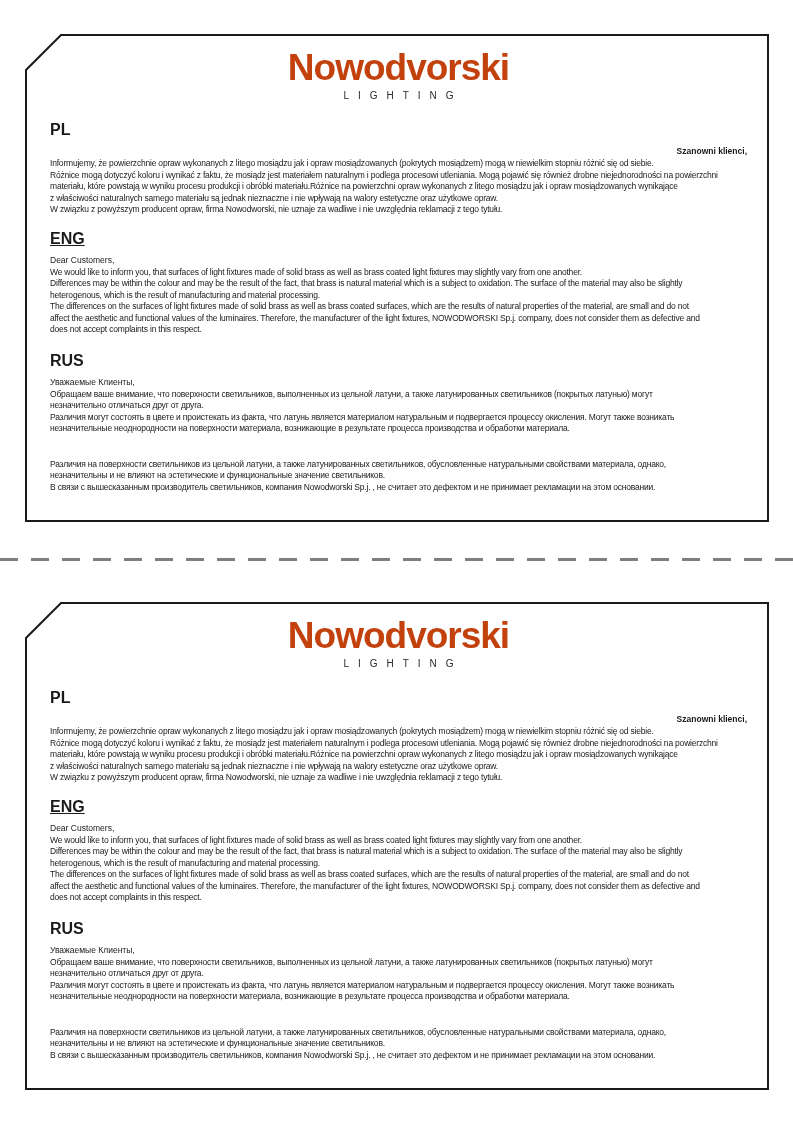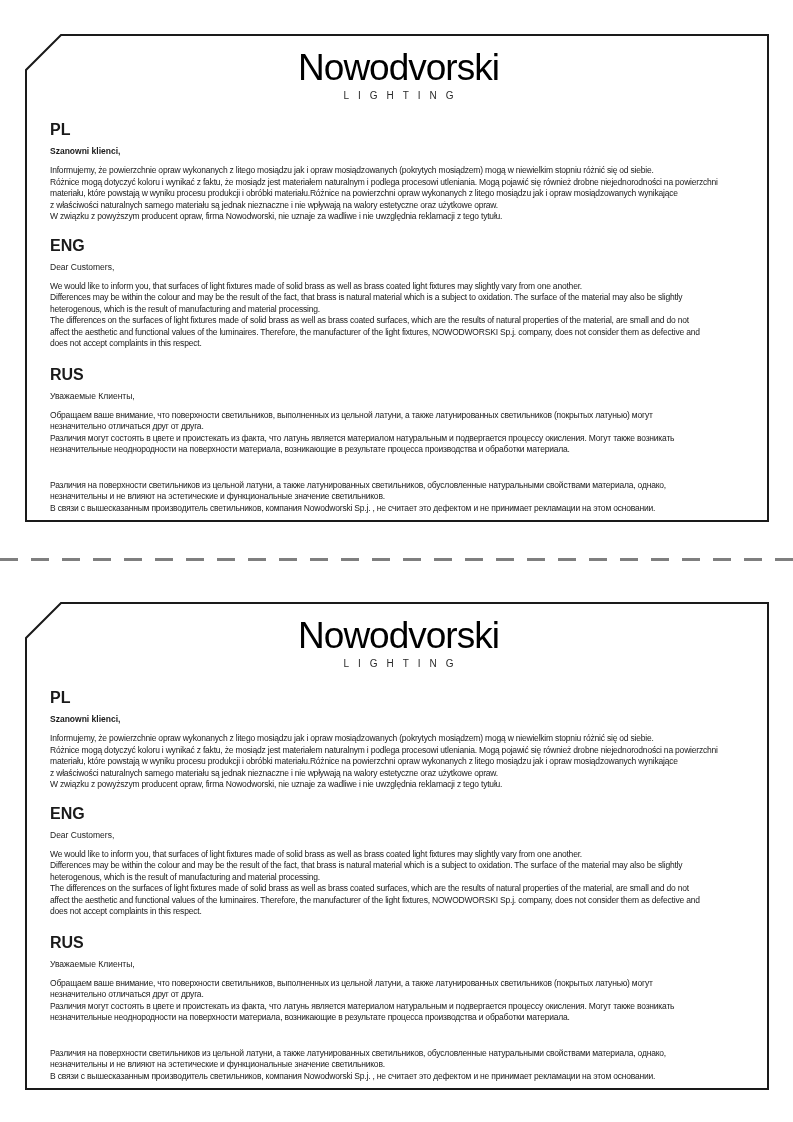--- a/index.html
+++ b/index.html
@@ -36,54 +36,54 @@
     padding: 12px 22px 0 25px;
   }
   .logo {
     text-align: center;
     margin-top: 2px;
     user-select: none;
   }
   .brand-name {
     font-size: 37px;
     line-height: 40px;
-    font-weight: 400;
+    font-weight: 700;
     letter-spacing: -1px;
-    color: #000000;
+    color: #c2410c;
     display: block;
   }
   .brand-sub {
     display: block;
     font-size: 10px;
     font-weight: 400;
     letter-spacing: 9px;
     padding-left: 9px; 
     margin-top: 2px;
     color: #2a2a2a;
   }
   .sec-heading {
     font-size: 16px;
     line-height: 18px;
     font-weight: 700;
     margin: 0;
   }
   .section-pl .sec-heading { margin-top: 20px; }
-  .section-eng .sec-heading { margin-top: 14px; }
+  .section-eng .sec-heading { margin-top: 14px; text-decoration: underline; }
   .section-rus .sec-heading { margin-top: 16px; }
   .salutation {
     font-size: 8.5px;
     line-height: 11px;
     margin-top: 7px;
   }
-  .salutation.bold { font-weight: 700; }
+  .salutation.bold { font-weight: 700; text-align: right; }
   .body-text {
     font-size: 8.5px;
     line-height: 11.5px;
     letter-spacing: -0.2px;
-    margin-top: 8px;
+    margin-top: 1px;
     white-space: pre-line;
   }
   .body-text.second { margin-top: 24px; }
   .cut-line {
     position: absolute;
     top: 558px;
     left: 0;
     width: 793px;
     height: 3px;
     background: repeating-linear-gradient(to right, #7f7f7f 0 18px, transparent 18px 31px);

